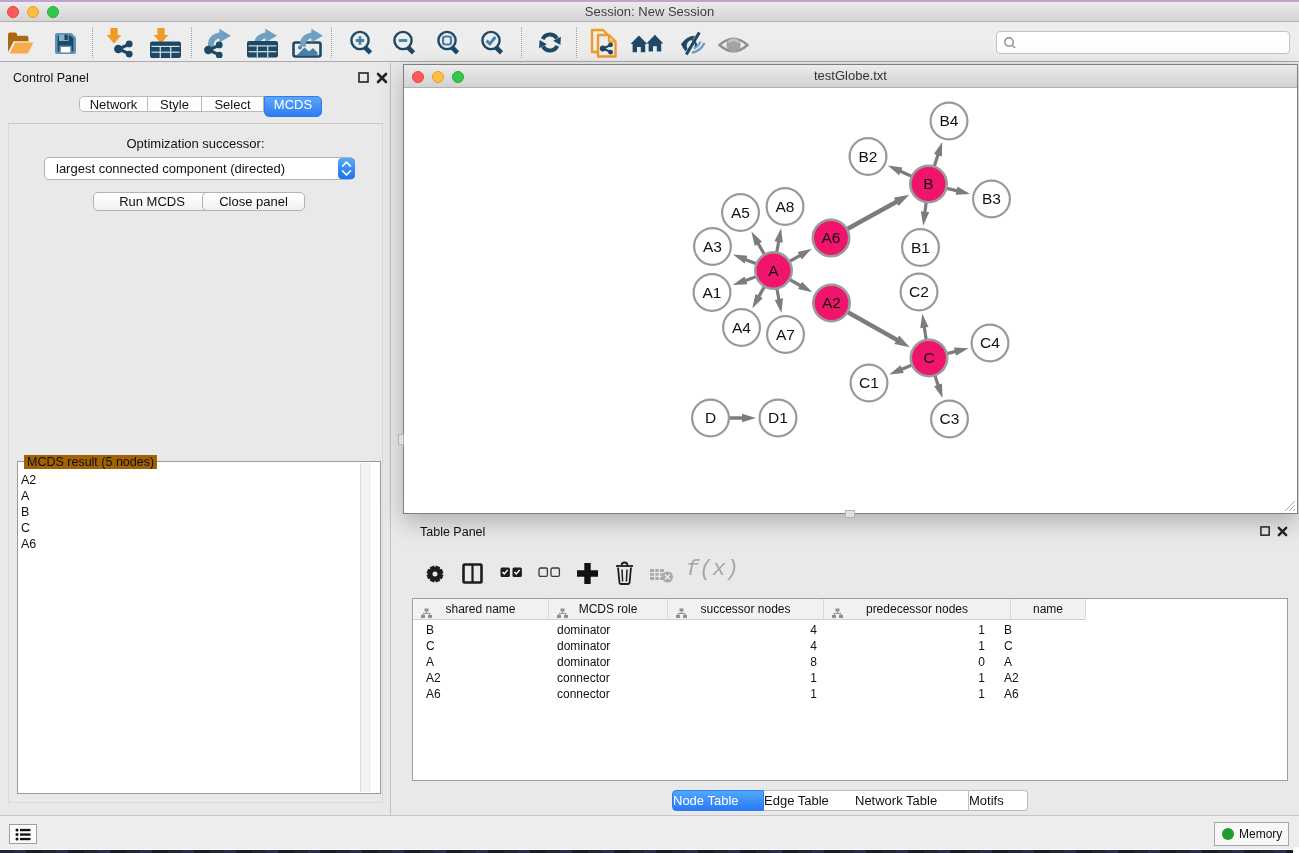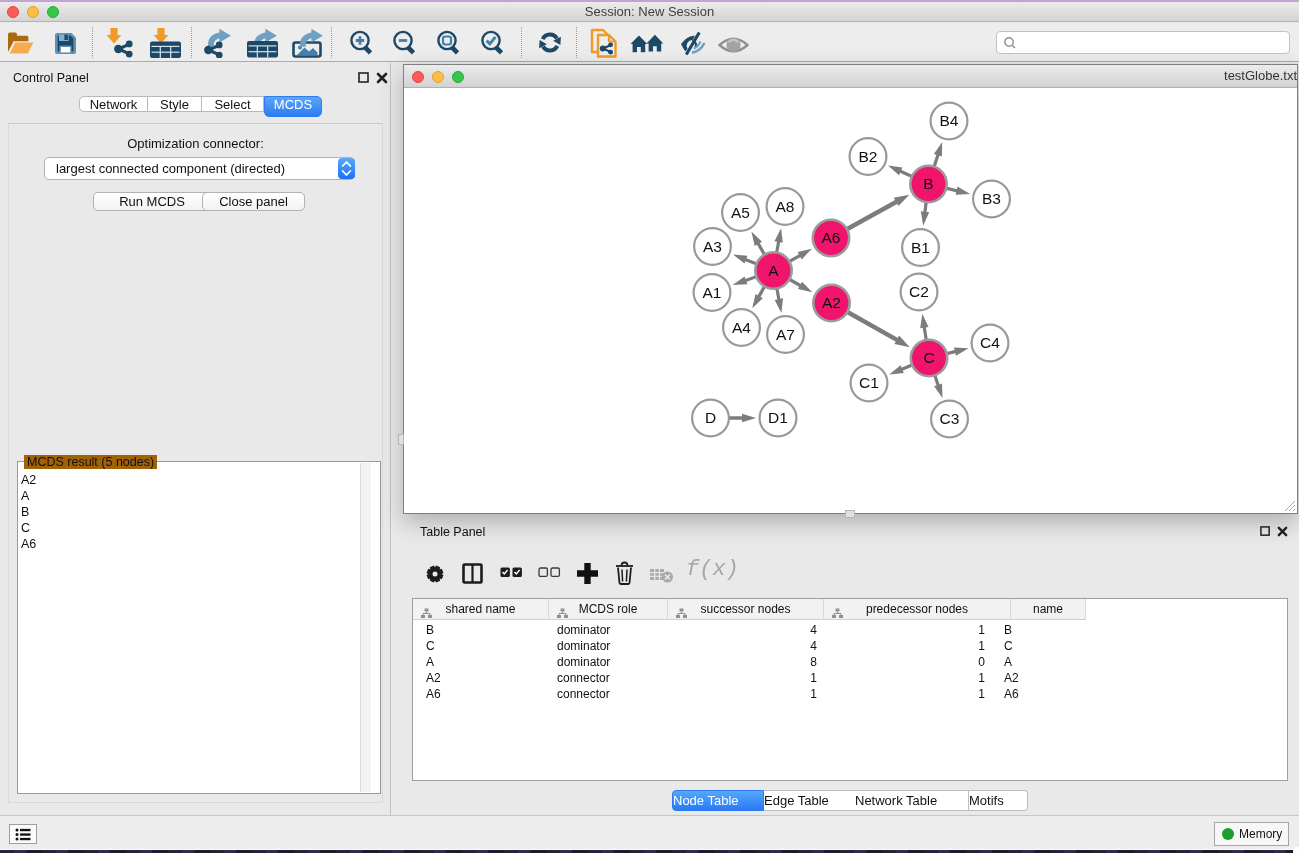--- a/index.html
+++ b/index.html
@@ -184,21 +184,21 @@
 <rect x="1" y="1" width="9" height="9" fill="none" stroke="#222" stroke-width="1.6"></rect>
   </svg>
 <svg class="abs" style="left:376px;top:72px" width="12" height="12" viewBox="0 0 12 12">
 <path d="M2 2 L10 10 M10 2 L2 10" stroke="#222" stroke-width="2.6" stroke-linecap="round"></path>
   </svg>
 <div class="abs cpinner"></div>
 <div class="abs seg" style="left:79px;width:69px;border-radius:5px 0 0 5px">Network</div>
 <div class="abs seg" style="left:148px;width:54px;border-left:none">Style</div>
 <div class="abs seg" style="left:202px;width:62px;border-left:none">Select</div>
 <div class="abs seg segsel" style="left:264px;width:58px;border-radius:0 5px 5px 5px">MCDS</div>
-<div class="abs optlab">Optimization connector:</div>
+<div class="abs optlab">Optimization successor:</div>
 <div class="abs combo">largest connected component (directed)</div>
 <div class="abs spin"><svg width="17" height="21" viewBox="0 0 17 21">
 <path d="M4.7 8 L8.5 4 L12.3 8" fill="none" stroke="#fff" stroke-width="1.8" stroke-linecap="round" stroke-linejoin="round"></path>
 <path d="M4.7 13 L8.5 17 L12.3 13" fill="none" stroke="#fff" stroke-width="1.8" stroke-linecap="round" stroke-linejoin="round"></path>
     </svg></div>
 <div class="abs btn" style="left:93px;top:192px;width:118px">Run MCDS</div>
 <div class="abs btn" style="left:202px;top:192px;width:103px">Close panel</div>
 <div class="abs fieldset"></div>
 <div class="abs sbtrack"></div>
 <div class="abs legend">MCDS result (5 nodes)</div>
@@ -336,21 +336,21 @@
 <div class="abs btab" style="left:372px;width:105px;border-left:none">Edge Table</div>
 <div class="abs btab" style="left:463px;width:114px;border-left:none">Network Table</div>
 <div class="abs btab" style="left:577px;width:59px;border-radius:0 4px 4px 0;border-left:none">Motifs</div>
 </div>
 
 <div class="abs netwin">
 <div class="abs nettb"></div>
 <div class="abs tl" style="left:8px;top:5.5px;background:#fc5b57;border:1px solid #e2443f"></div>
 <div class="abs tl" style="left:28px;top:5.5px;background:#fdbe41;border:1px solid #e0a033"></div>
 <div class="abs tl" style="left:48px;top:5.5px;background:#34c84a;border:1px solid #2aa837"></div>
-<div class="abs" style="left:0;top:3px;width:893px;text-align:right;font-size:13px;color:#333">testGlobe.txt</div>
+<div class="abs" style="left:0;top:3px;width:893px;text-align:center;font-size:13px;color:#333">testGlobe.txt</div>
 <svg class="abs" style="left:1px;top:24px" width="893" height="424" viewBox="0 0 893 424">
 <g stroke="#7c7c7c" fill="#7c7c7c">
 <line x1="368.5" y1="181.5" x2="350.2" y2="149.3" stroke-width="3.2"></line>
 <path d="M346.4 142.6 L357.0 152.7 L349.7 156.9 Z" stroke="none"></path>
 <line x1="368.5" y1="181.5" x2="374.7" y2="146.7" stroke-width="3.2"></line>
 <path d="M376.1 139.2 L377.8 153.7 L369.5 152.2 Z" stroke="none"></path>
 <line x1="368.5" y1="181.5" x2="335.1" y2="168.4" stroke-width="3.2"></line>
 <path d="M328.0 165.6 L342.5 166.8 L339.5 174.6 Z" stroke="none"></path>
 <line x1="368.5" y1="181.5" x2="335.0" y2="193.5" stroke-width="3.2"></line>
 <path d="M327.7 196.1 L339.5 187.4 L342.3 195.3 Z" stroke="none"></path>

